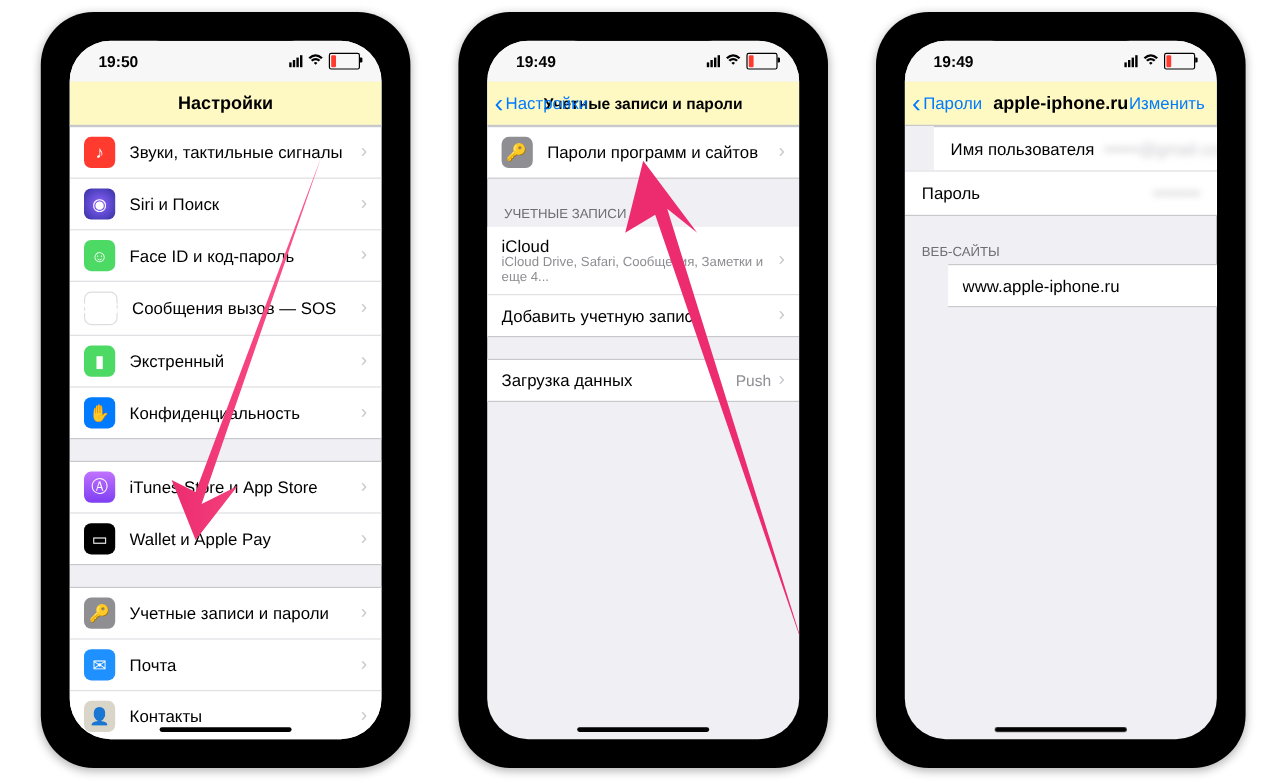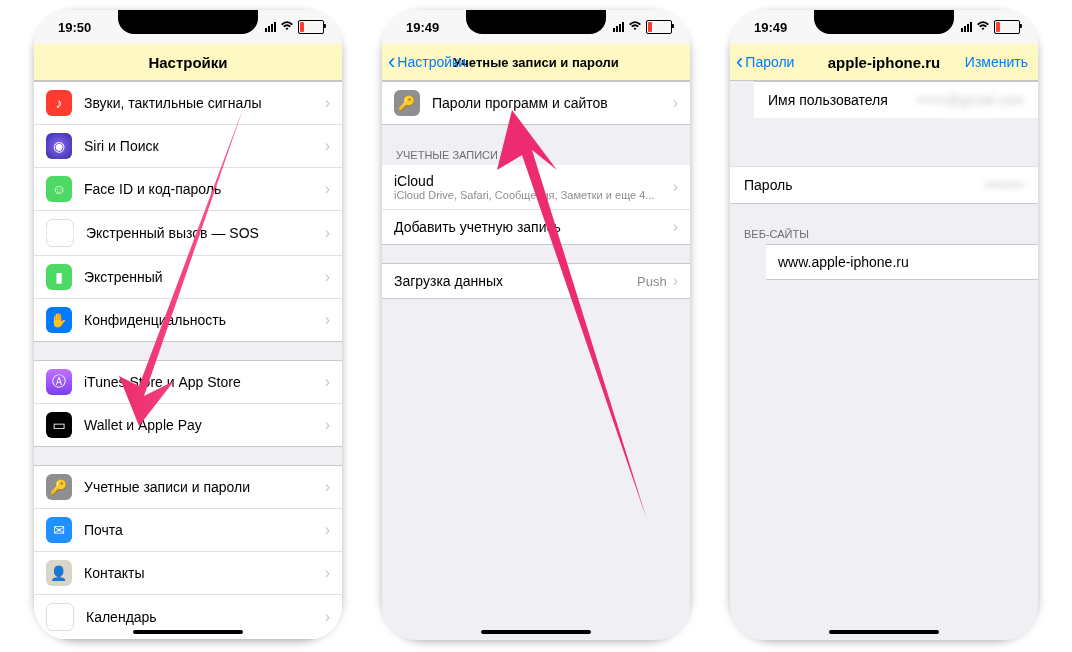--- a/index.html
+++ b/index.html
@@ -12,21 +12,21 @@
     justify-content: center;
     width: 1072px;
     height: 652px;
     box-sizing: border-box;
   }
   .phone {
     width: 308px;
     height: 630px;
     background: #000;
     border-radius: 44px;
-    padding: 0;
+    padding: 24px;
     box-sizing: border-box;
     position: relative;
     box-shadow: 0 2px 8px rgba(0,0,0,0.3);
   }
   .screen {
     width: 100%;
     height: 100%;
     background: #efeff4;
     border-radius: 34px;
     overflow: hidden;
@@ -203,21 +203,21 @@
             <span class="label">Siri и Поиск</span>
             <span class="chevron">›</span>
           </div>
           <div class="row">
             <div class="icon ic-green">☺</div>
             <span class="label">Face ID и код-пароль</span>
             <span class="chevron">›</span>
           </div>
           <div class="row">
             <div class="icon ic-sos">SOS</div>
-            <span class="label">Экстренный вызов — SOS</span>
+            <span class="label">Сообщения вызов — SOS</span>
             <span class="chevron">›</span>
           </div>
           <div class="row">
             <div class="icon ic-batt">▮</div>
             <span class="label">Экстренный</span>
             <span class="chevron">›</span>
           </div>
           <div class="row">
             <div class="icon ic-hand">✋</div>
             <span class="label">Конфиденциальность</span>
@@ -367,21 +367,21 @@
       </div>
       <span class="nav-title">apple-iphone.ru</span>
       <span class="nav-right">Изменить</span>
     </div>
     <div class="content">
       <div class="group">
         <div class="kv-row" style="border-top:0.5px solid #c8c7cc;margin-left:24px;">
           <span class="k">Имя пользователя</span>
           <span class="v">••••••@gmail.com</span>
         </div>
-        <div class="kv-row" style="border-bottom:0.5px solid #c8c7cc;margin-top:48px;">
+        <div class="kv-row" style="border-bottom:0.5px solid #c8c7cc;">
           <span class="k">Пароль</span>
           <span class="v">••••••••</span>
         </div>
       </div>
       <div class="group">
         <div class="group-header">ВЕБ-САЙТЫ</div>
         <div class="row" style="border-top:0.5px solid #c8c7cc;border-bottom:0.5px solid #c8c7cc;margin-left:36px;">
           <span class="label">www.apple-iphone.ru</span>
         </div>
       </div>

